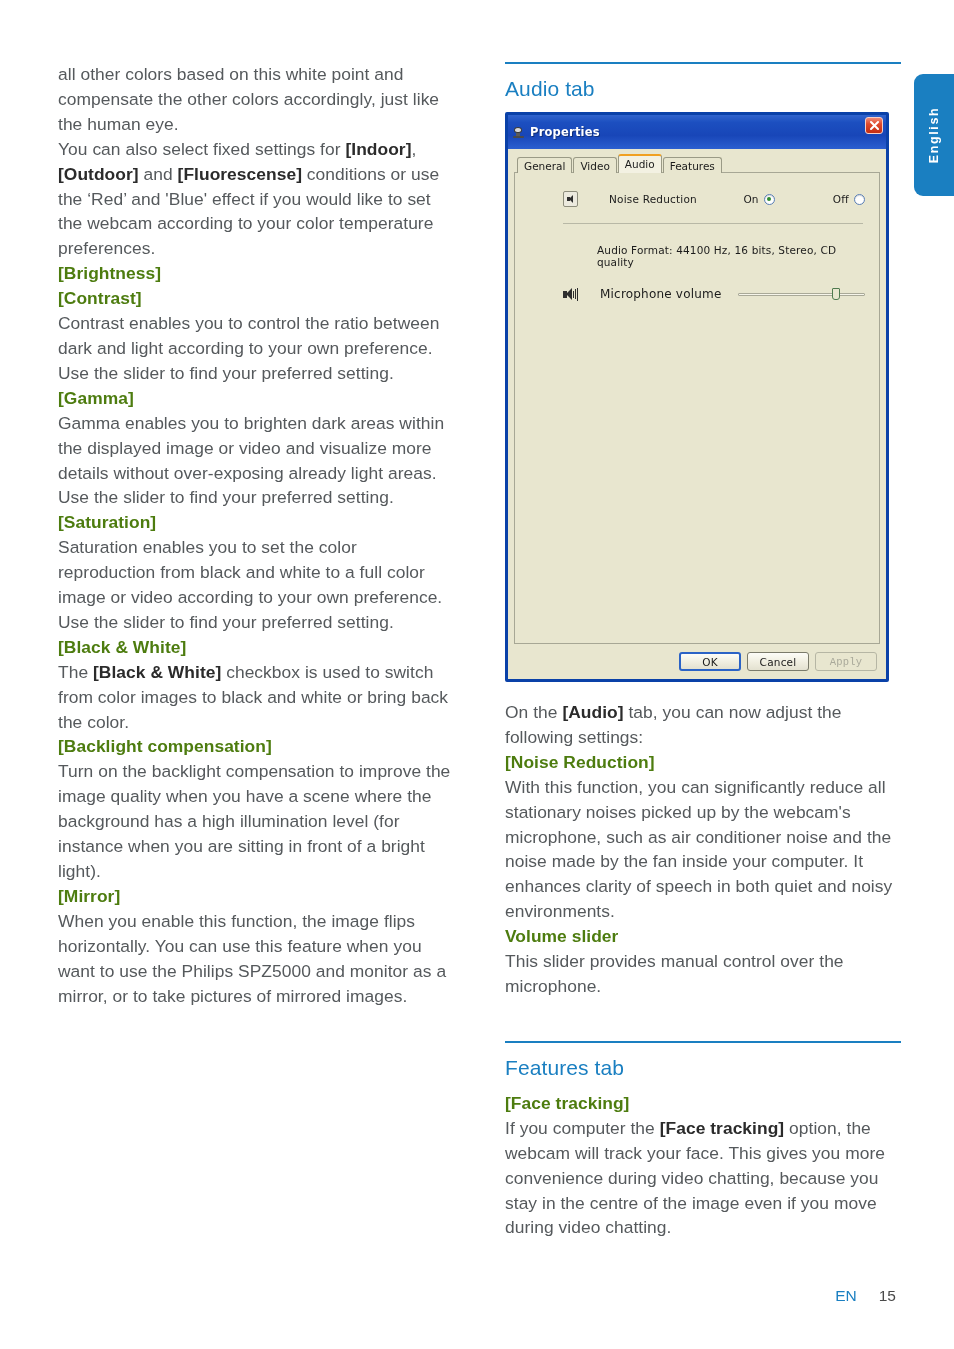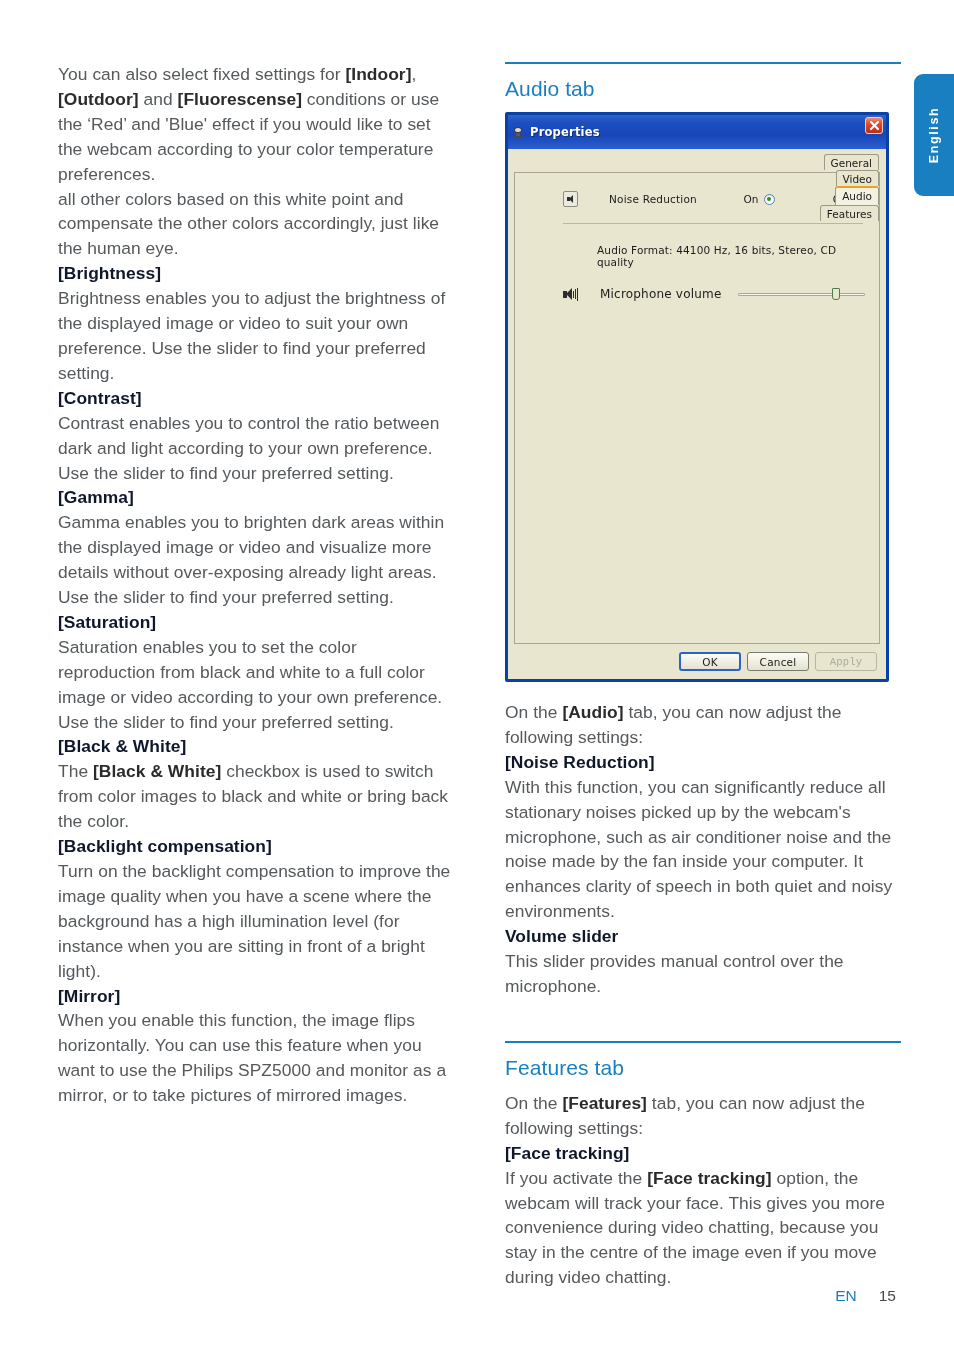--- a/index.html
+++ b/index.html
@@ -51,21 +51,21 @@
     font-size: 17.4px;
     line-height: 24.9px;
     color: #55595c;
     font-weight: 300;
     letter-spacing: 0.05px;
   }
   p b, p .b {
     font-weight: 700;
     color: #2b2b2b;
   }
-  .lead { color: #0f172a; font-weight: 700; }
+  .lead { color: #4d7c0f; font-weight: 700; }
 
   
   .sec-head {
     border-top: 2px solid #1a7fc1;
     padding-top: 13px;
     margin-bottom: 11px;
   }
   .sec-head h2 {
     margin: 0;
     font-size: 21px;
@@ -131,21 +131,20 @@
 
   .dlg-body { padding: 5px 6px 7px 6px; }
 
   .tabstrip {
     display: flex;
     align-items: flex-end;
     height: 19px;
     position: relative;
     z-index: 2;
     padding-left: 3px;
-    flex-direction: column;
   }
   .tab {
     font-size: 10.5px;
     color: #1b1b1b;
     padding: 2px 6px 2px 6px;
     background: #e8e6cf;
     border: 1px solid #9a9a86;
     border-bottom: none;
     border-top-left-radius: 3px;
     border-top-right-radius: 3px;
@@ -306,26 +305,25 @@
 </style>
 </head>
 <body>
 
 <div class="lang-tab">
   <span class="lang-label">English</span>
 </div>
 
 <div class="col col-left">
 
+  <p>all other colors based on this white point and compensate the other colors accordingly, just like the human eye.</p>
+
   <p><span>You can also select fixed settings for </span><b>[Indoor]</b><span>, </span><b>[Outdoor]</b><span> and </span><b>[Fluorescense]</b><span> conditions or use the ‘Red’ and 'Blue' effect if you would like to set the webcam according to your color temperature preferences.</span></p>
 
-  <p>all other colors based on this white point and compensate the other colors accordingly, just like the human eye.</p>
-
   <p class="lead">[Brightness]</p>
-  <p>Brightness enables you to adjust the brightness of the displayed image or video to suit your own preference. Use the slider to find your preferred setting.</p>
 
   <p class="lead">[Contrast]</p>
   <p>Contrast enables you to control the ratio between dark and light according to your own preference. Use the slider to find your preferred setting.</p>
 
   <p class="lead">[Gamma]</p>
   <p>Gamma enables you to brighten dark areas within the displayed image or video and visualize more details without over-exposing already light areas. Use the slider to find your preferred setting.</p>
 
   <p class="lead">[Saturation]</p>
   <p>Saturation enables you to set the color reproduction from black and white to a full color image or video according to your own preference. Use the slider to find your preferred setting.</p>
 
@@ -432,22 +430,21 @@
 
   <p class="lead">Volume slider</p>
   <p>This slider provides manual control over the microphone.</p>
 
   <div class="sec-gap"></div>
 
   <div class="sec-head">
     <h2>Features tab</h2>
   </div>
 
-  <p><span>On the </span><b>[Features]</b><span> tab, you can now adjust the following settings:</span></p>
 
   <p class="lead">[Face tracking]</p>
-  <p><span>If you activate the </span><b>[Face tracking]</b><span> option, the webcam will track your face. This gives you more convenience during video chatting, because you stay in the centre of the image even if you move during video chatting.</span></p>
+  <p><span>If you computer the </span><b>[Face tracking]</b><span> option, the webcam will track your face. This gives you more convenience during video chatting, because you stay in the centre of the image even if you move during video chatting.</span></p>
 </div>
 
 <div class="footer">
   <span class="en">EN</span>
   <span class="pg">15</span>
 </div>
 
 </body></html>

